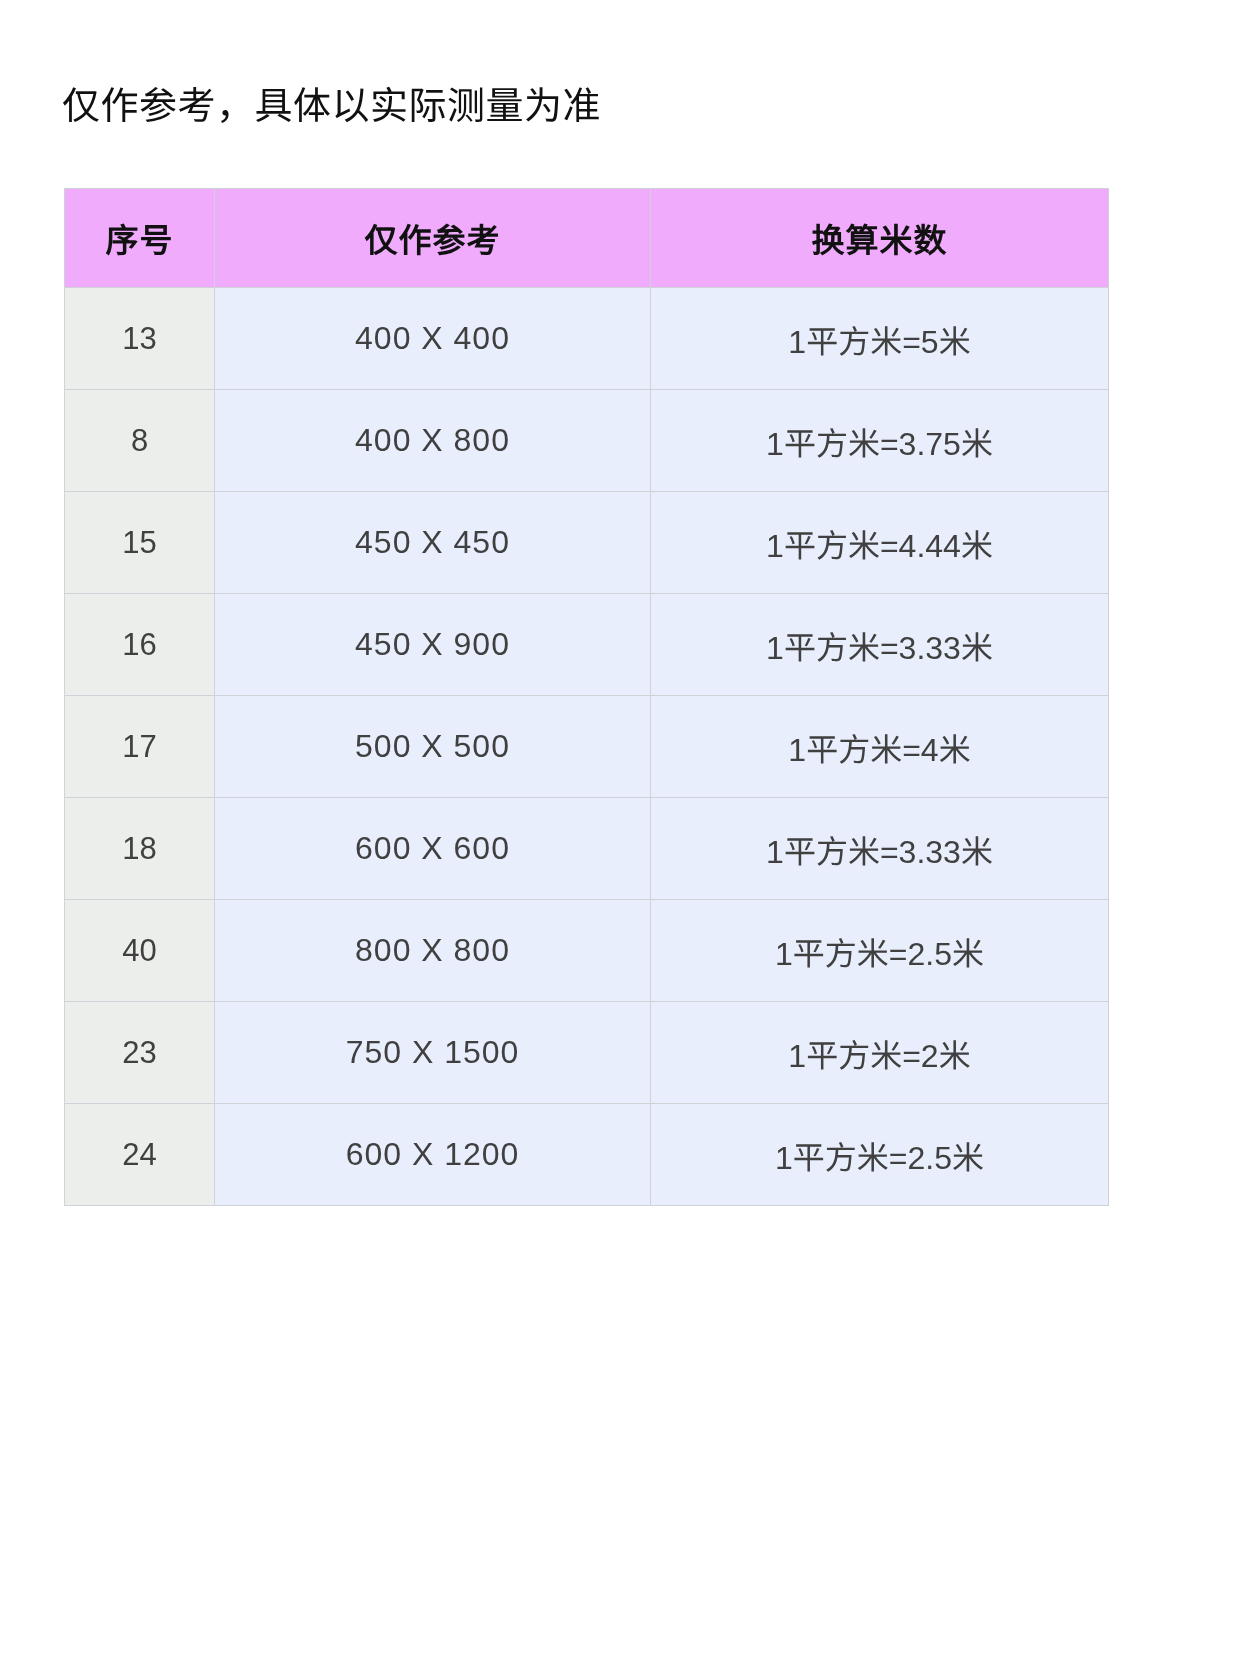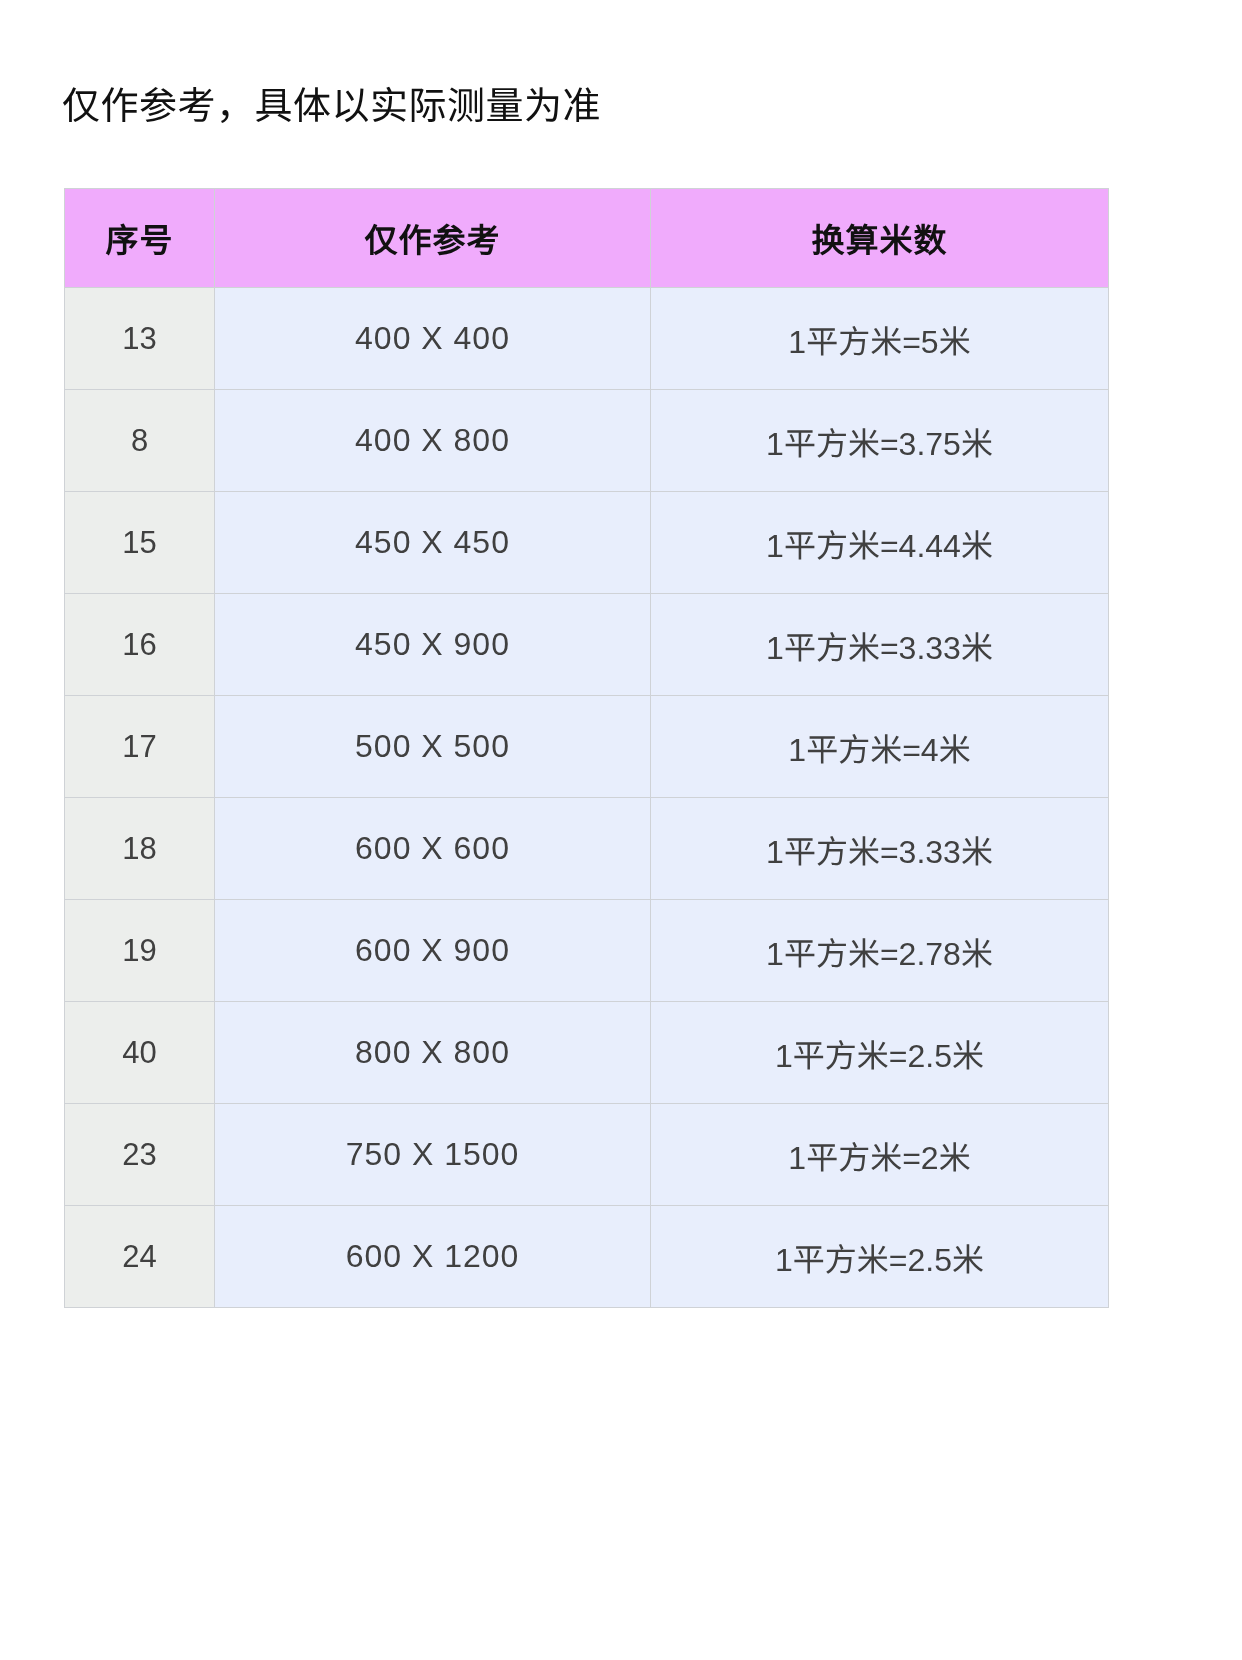--- a/index.html
+++ b/index.html
@@ -124,25 +124,20 @@
             <td class="idx">17</td>
             <td class="spec">500 X 500</td>
             <td class="conv">1平方米=4米</td>
           </tr>
           <tr>
             <td class="idx">18</td>
             <td class="spec">600 X 600</td>
             <td class="conv">1平方米=3.33米</td>
           </tr>
           <tr>
-            <td class="idx">19</td>
-            <td class="spec">600 X 900</td>
-            <td class="conv">1平方米=2.78米</td>
-          </tr>
-          <tr>
             <td class="idx">40</td>
             <td class="spec">800 X 800</td>
             <td class="conv">1平方米=2.5米</td>
           </tr>
           <tr>
             <td class="idx">23</td>
             <td class="spec">750 X 1500</td>
             <td class="conv">1平方米=2米</td>
           </tr>
           <tr>

